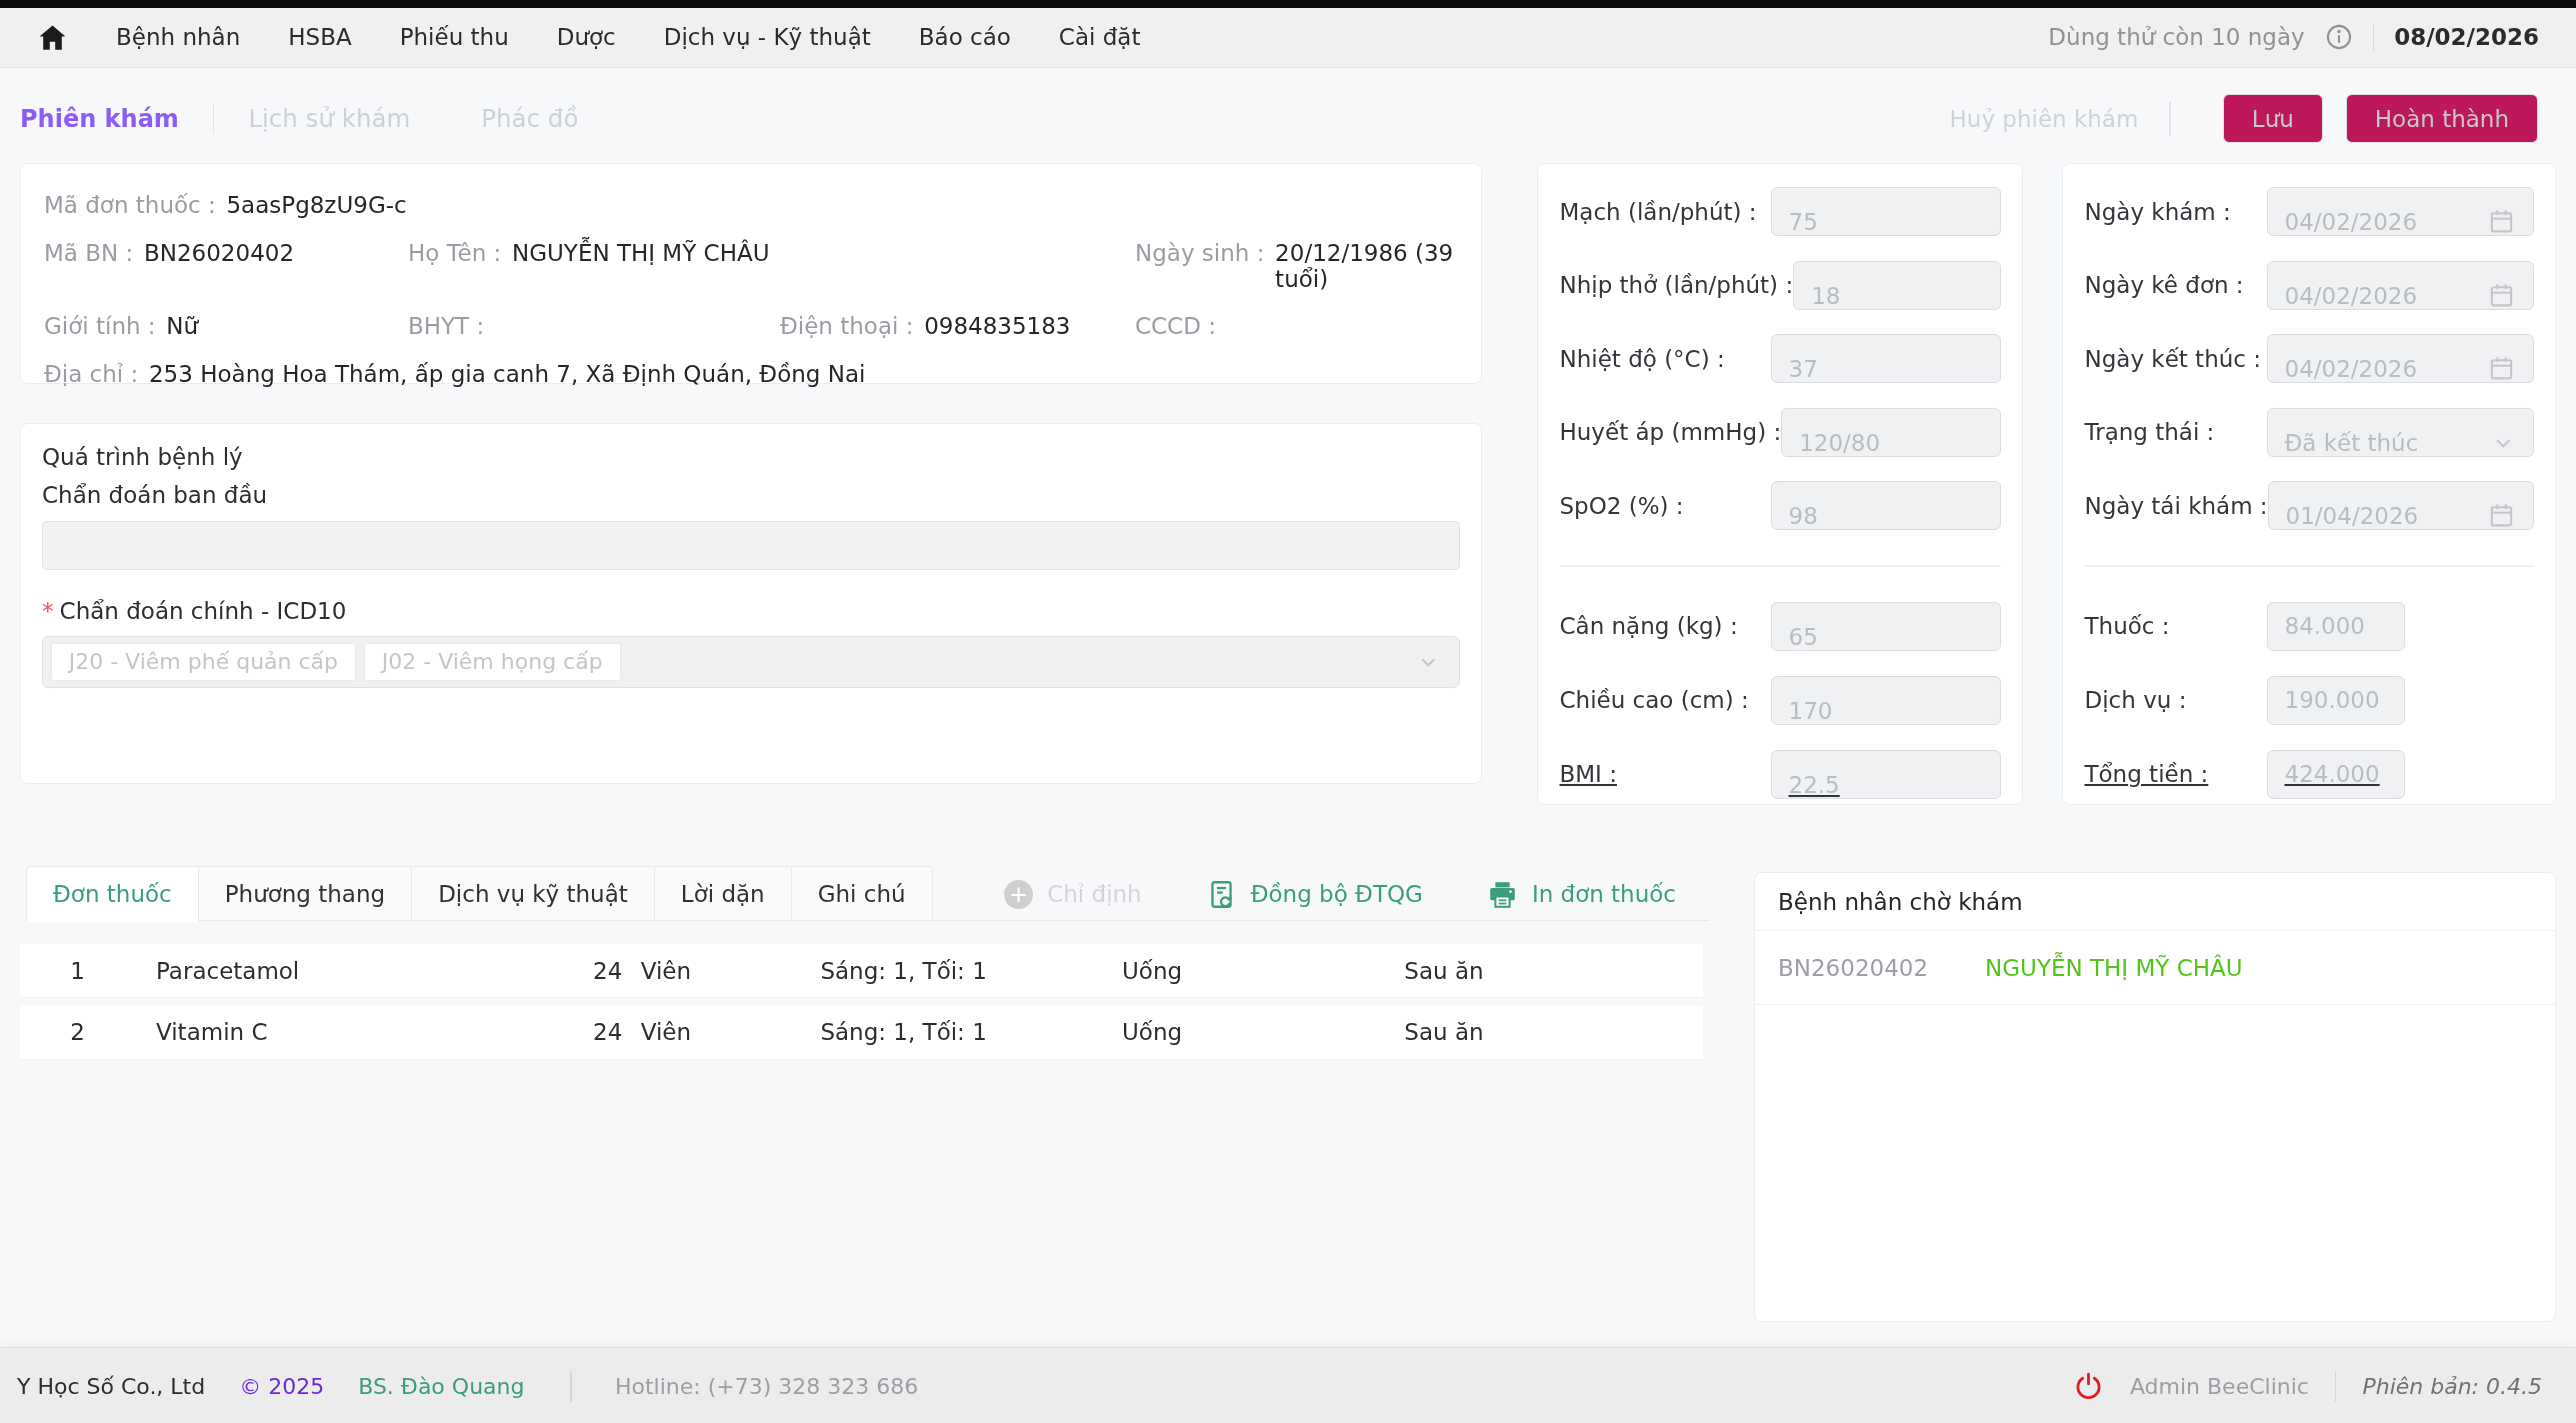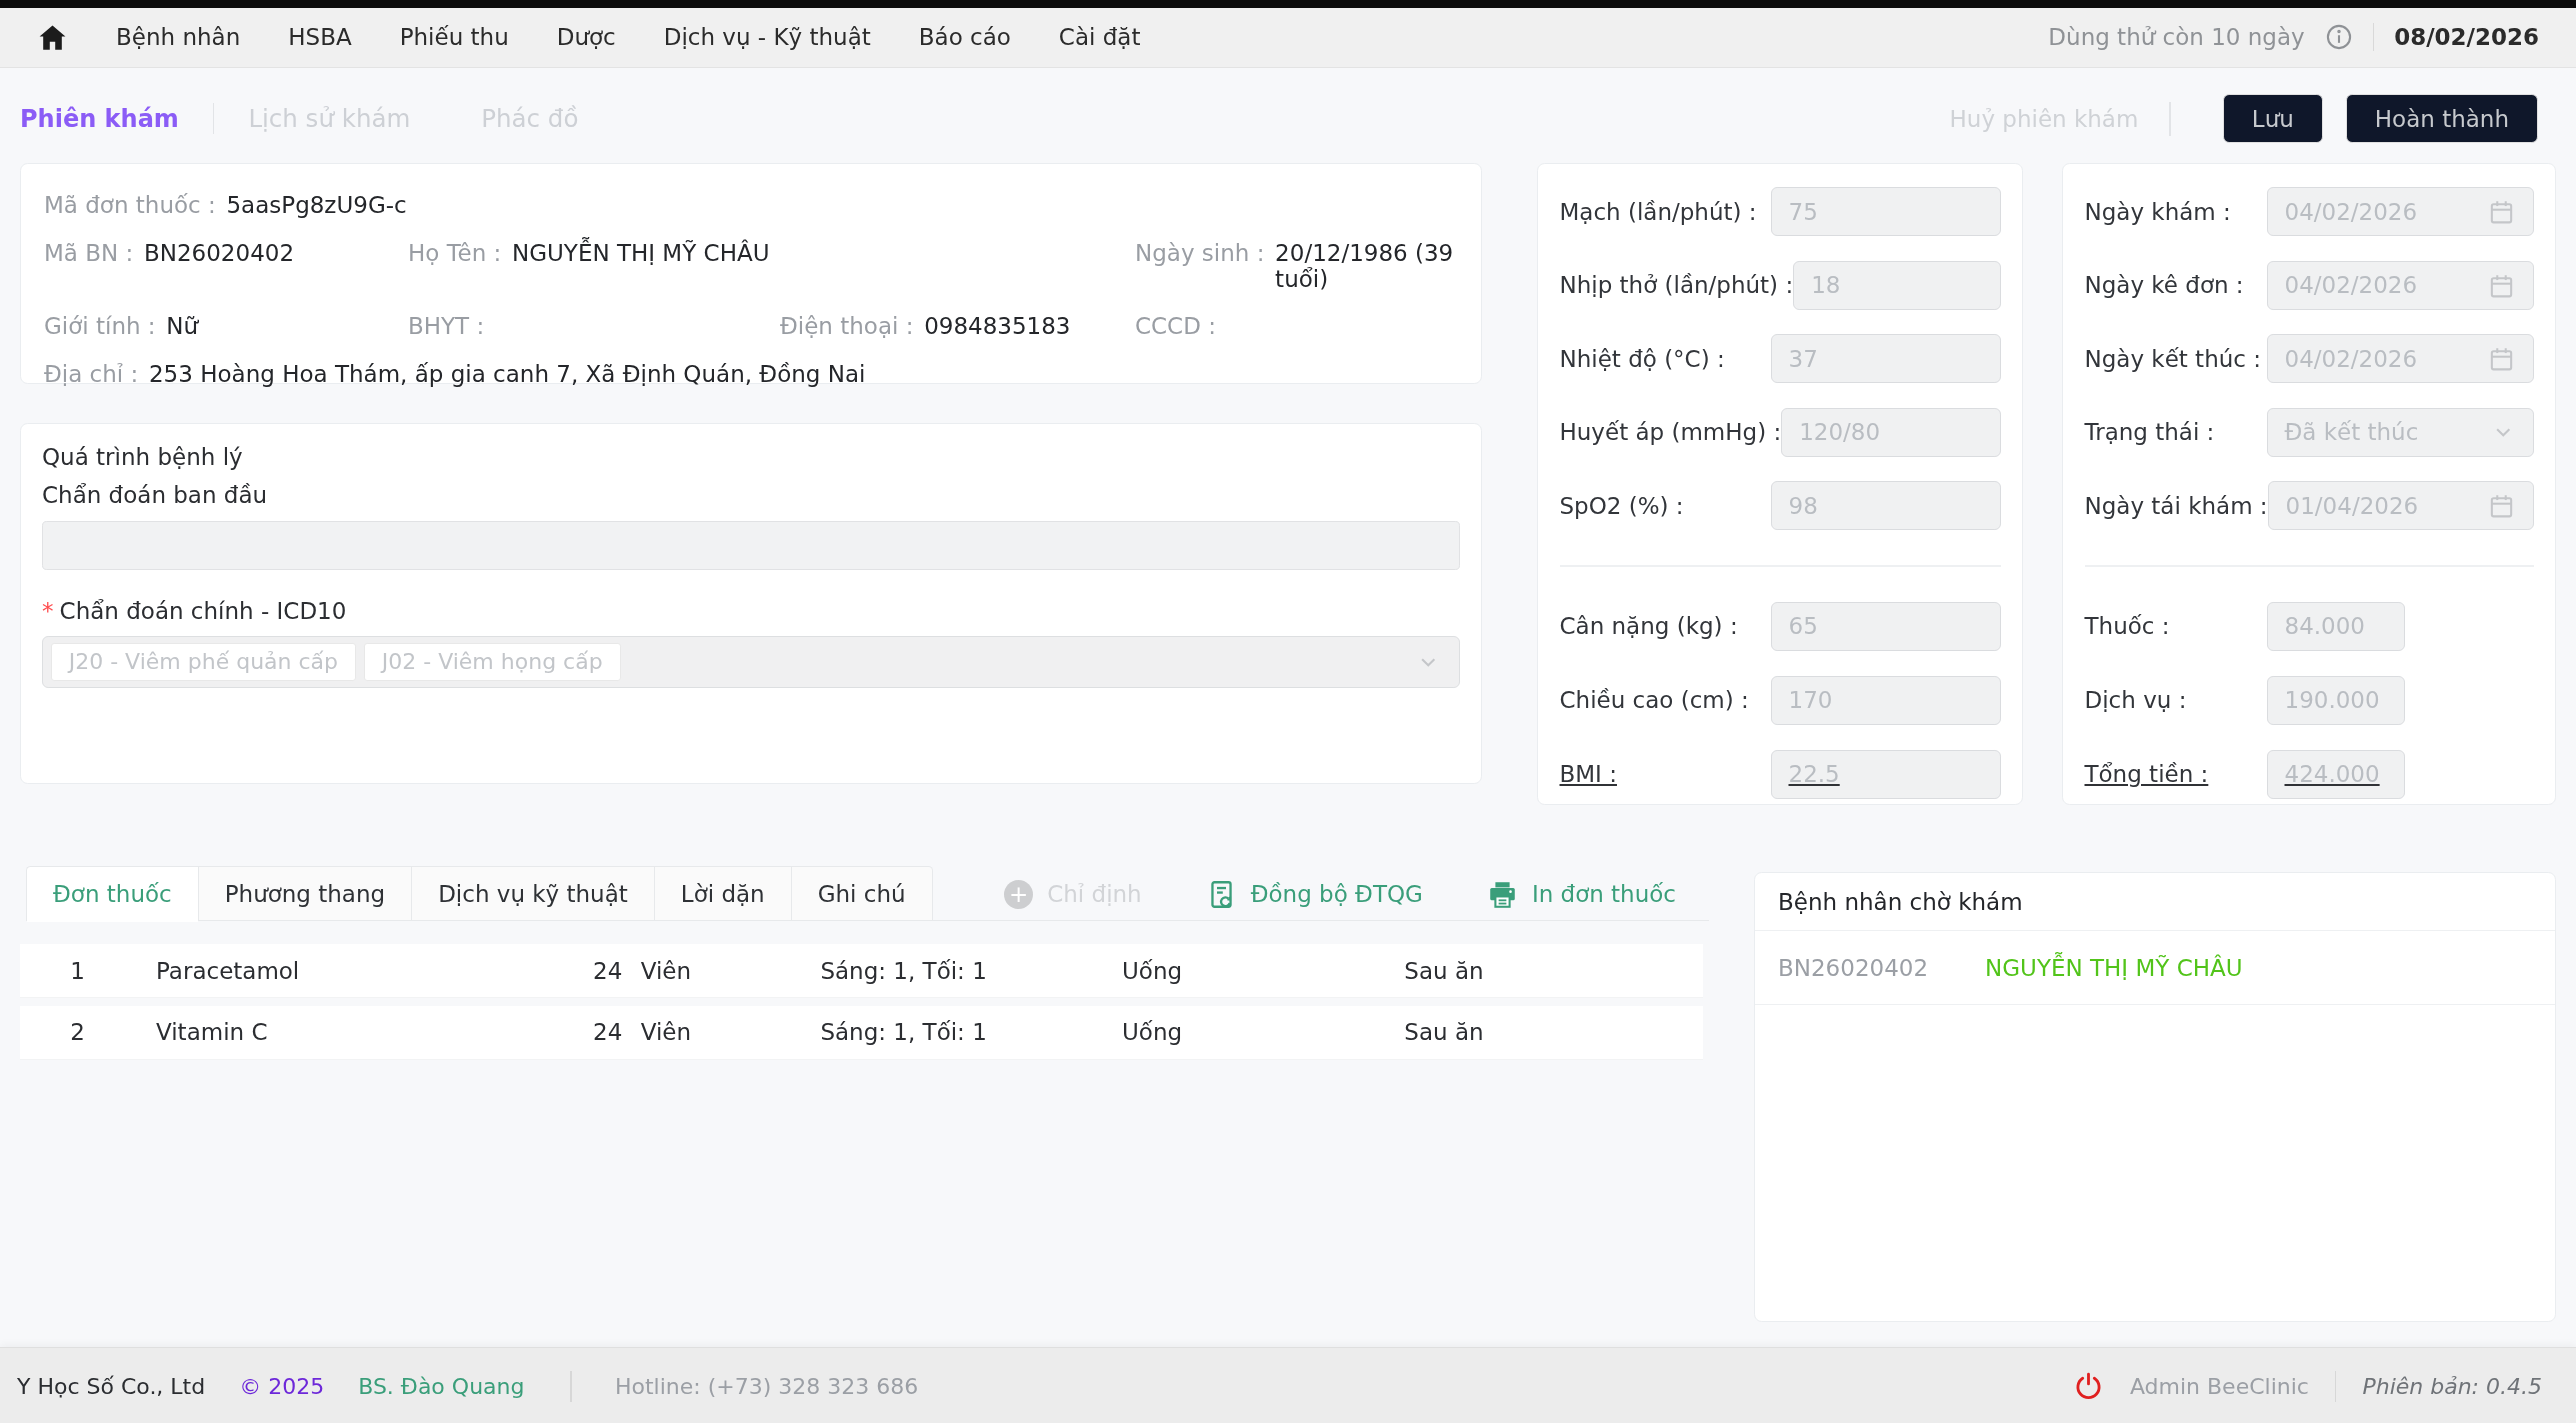--- a/index.html
+++ b/index.html
@@ -29,21 +29,21 @@
     position:absolute; left:0; top:84px; width:100%; height:69px;
     display:flex; align-items:center; padding:0 38px 0 20px;
   }
   .page-title { font-size:24px; font-weight:bold; color:#8b5cf6; }
   .ph-divider { width:1.5px; height:31px; background:#e2e4e7; margin:0 34px; }
   .ph-link { color:#cdd0d5; margin-right:71px; font-size:24.5px; cursor:pointer; }
   .ph-right { margin-left:auto; display:flex; align-items:center; }
   .cancel-link { color:#cfd2d6; margin-right:31px; cursor:pointer; }
   .ph-vdiv { width:1.5px; height:34px; background:#e2e4e7; margin-right:29px; }
   .btn-disabled {
-    height:49px; background:#0f172a; border:1.5px solid #e0e0e0; border-radius:6.1px;
+    height:49px; background:#be185d; border:1.5px solid #e0e0e0; border-radius:6.1px;
     color:#c6c9cd; display:flex; align-items:center; justify-content:center;
     padding:0 28px; margin-left:23px; cursor:pointer;
   }
 
   
   .card { position:absolute; background:#fff; border:1.5px solid #eaedf0; border-radius:7.7px; }
   .patient-card { left:20px; top:163px; width:1462px; height:221px; padding:28px 23px; }
   .p-row { display:flex; margin-bottom:21.5px; }
   .p-cell { display:flex; align-items:baseline; }
   .lab { color:#999da3; margin-right:10.7px; white-space:nowrap; }
@@ -79,21 +79,21 @@
   .chev-svg { width:24.5px; height:24.5px; display:block; }
 
   
   .vitals-card { left:1537px; top:163px; width:486px; height:642px; padding:23px 21.5px; }
   .session-card { left:2062px; top:163px; width:494px; height:642px; padding:23px 21.5px; }
   .v-row { display:flex; align-items:center; margin-bottom:24.5px; height:49px; }
   .v-row:last-child { margin-bottom:0;text-decoration:underline; }
   .v-label { color:#32353a; white-space:nowrap; }
   .v-input {
     margin-left:auto; width:230px; height:49px; background:#f0f1f2; border:1.5px solid #dadcdf;
-    border-radius:6.1px; display:flex; align-items:center; padding:0 17px; color:#b9bdc2;
+    border-radius:6.1px; display:flex; align-items:flex-end; padding:0 17px; color:#b9bdc2;
   }
   .card-divider { height:1.5px; background:#eef0f2; margin:35px 0 35px; }
   .sess-input { width:267px; position:relative; }
   .sess-input .icon-right { margin-left:auto; }
   .money-wrap { margin-left:auto; width:267px; display:flex; }
   .money-input {
     width:138px; height:49px; background:#f0f1f2; border:1.5px solid #dadcdf; border-radius:6.1px;
     display:flex; align-items:center; padding:0 17px; color:#b9bdc2;
   }
   .cal-svg { width:29px; height:29px; display:block; }

